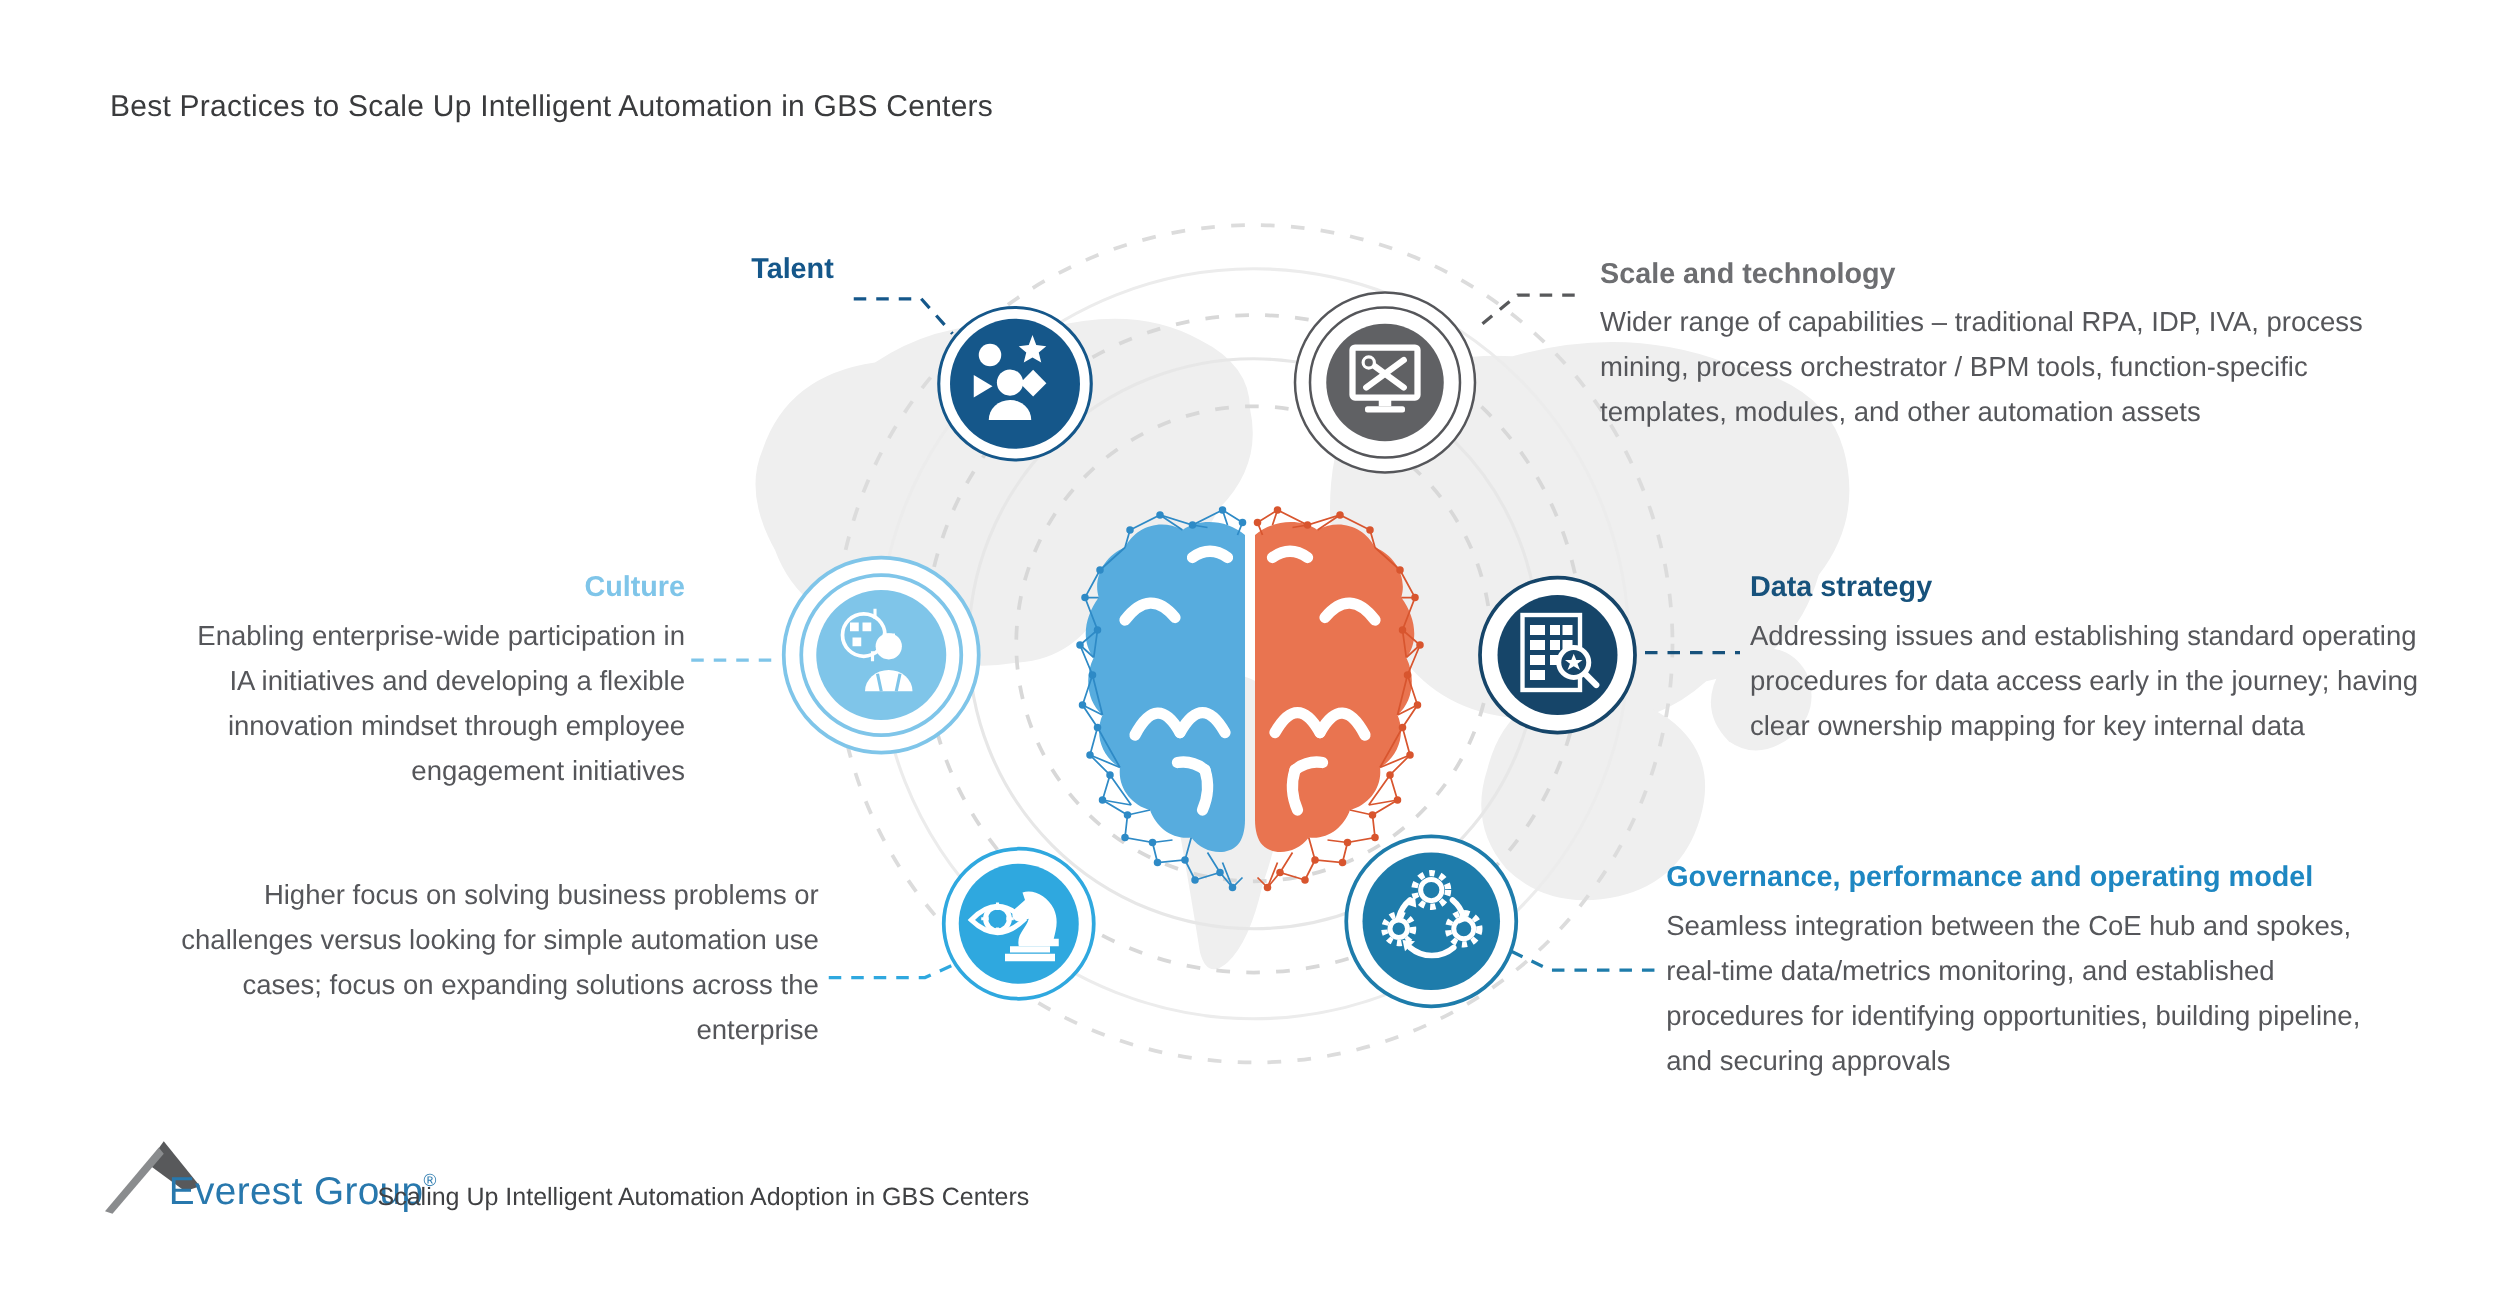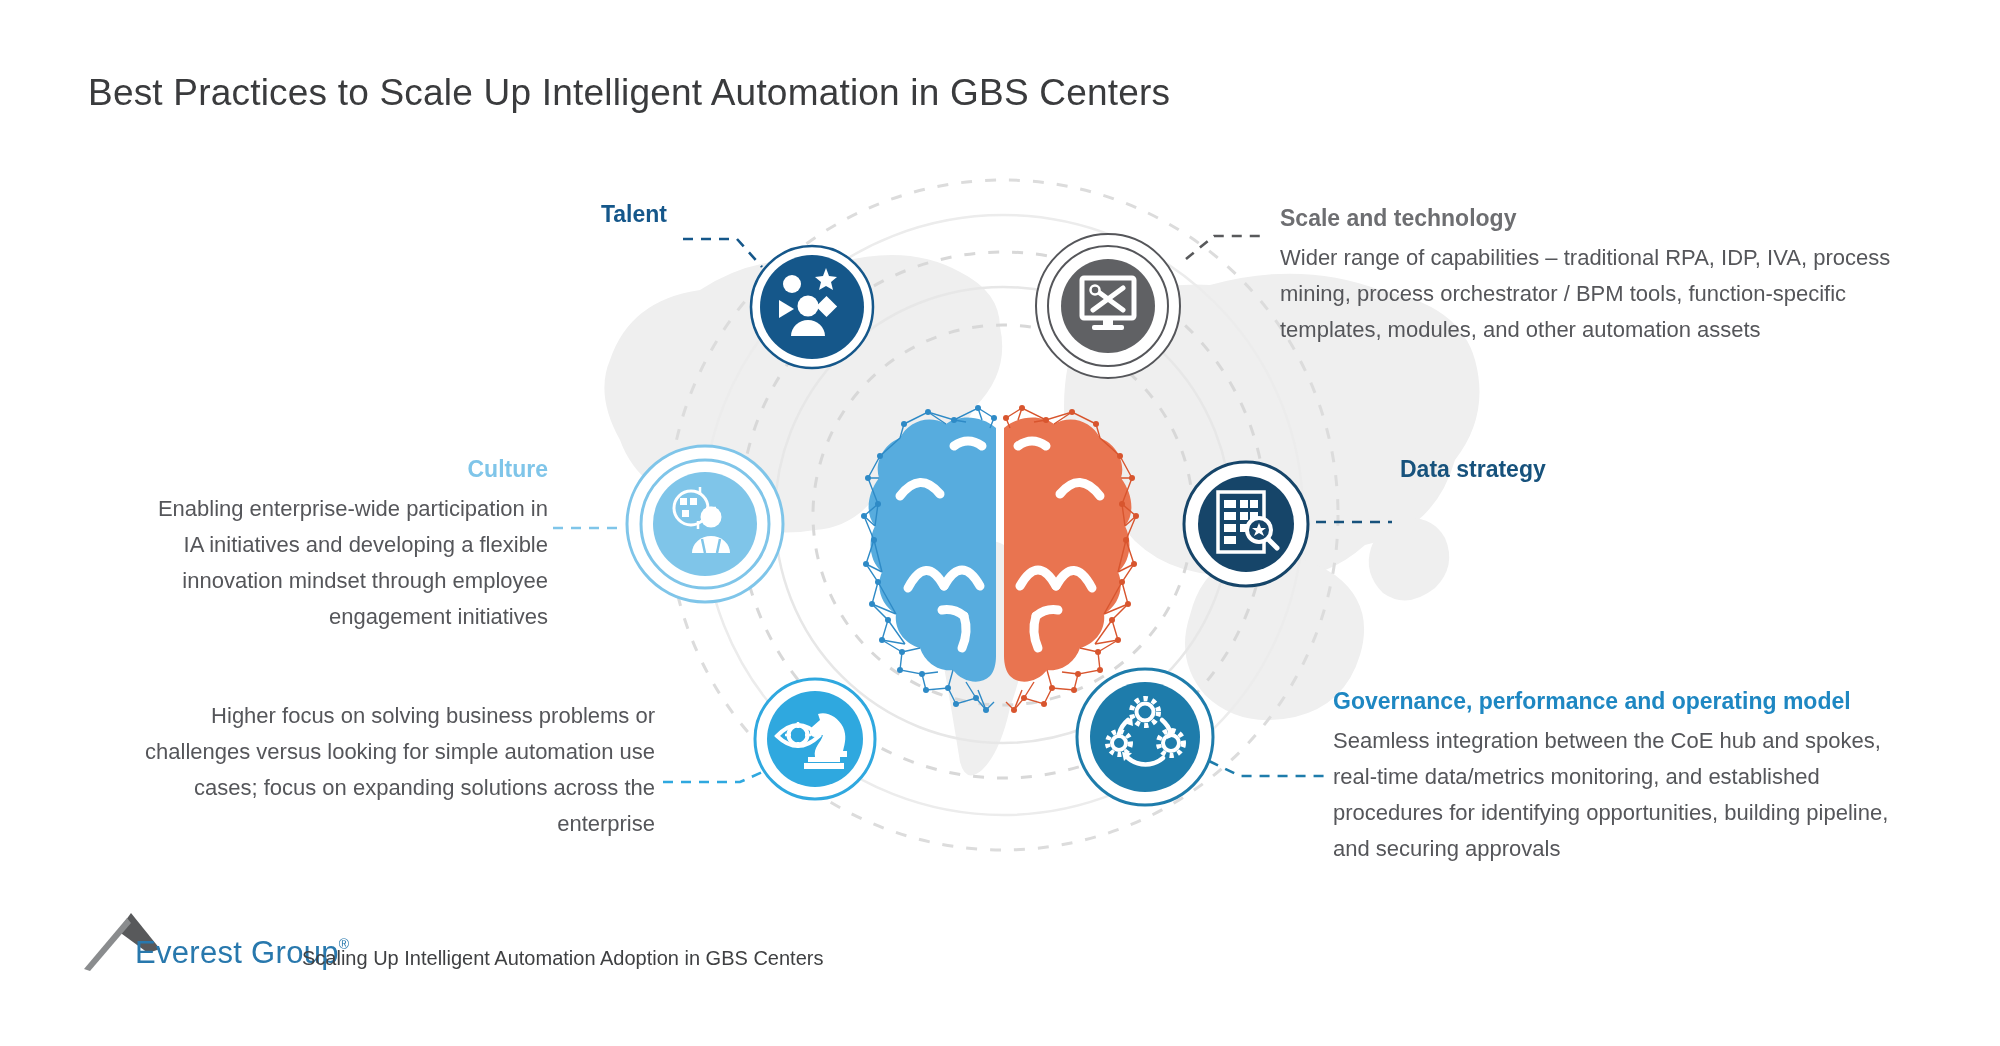--- a/index.html
+++ b/index.html
@@ -1,21 +1,21 @@
 <!DOCTYPE html>
 <html><head>
 <meta charset="utf-8">
 <style>
   html,body { margin:0; padding:0; background:#ffffff; }
   .canvas {
     position:relative; width:2000px; height:1046px; background:#ffffff;
     font-family:"Liberation Sans", sans-serif; overflow:hidden;
   }
   .page-title {
-    position:absolute; left:88px; top:72px; font-size:37px; font-weight:400;
+    position:absolute; left:88px; top:72px; font-size:24px; font-weight:400;
     color:#3a3b3d; letter-spacing:0.2px;
   }
   .bg-svg, .brain-svg { position:absolute; }
   .bg-svg { left:0; top:0; }
   .brain-svg { left:858px; top:402px; }
   .node { position:absolute; width:190px; height:190px; }
   .node svg { overflow:visible; }
   .sec { position:absolute; color:#55565a; font-size:22px; line-height:36px; }
   .sec .h { font-weight:700; font-size:23px; line-height:28px; margin-bottom:8px; }
   .sec.right-align { text-align:right; }
@@ -250,20 +250,21 @@
     <div>Wider range of capabilities – traditional RPA, IDP, IVA, process mining, process orchestrator / BPM tools, function-specific templates, modules, and other automation assets</div>
   </div>
 
   <div class="sec sec-culture right-align">
     <div class="h h-culture">Culture</div>
     <div>Enabling enterprise-wide participation in IA initiatives and developing a flexible innovation mindset through employee engagement initiatives</div>
   </div>
 
   <div class="sec sec-data">
     <div class="h h-data">Data strategy</div>
+    <div>Addressing issues and establishing standard operating procedures for data access early in the journey; having clear ownership mapping for key internal data</div>
   </div>
 
   <div class="sec sec-vision right-align">
     <div>Higher focus on solving business problems or challenges versus looking for simple automation use cases; focus on expanding solutions across the enterprise</div>
   </div>
 
   <div class="sec sec-governance">
     <div class="h h-governance">Governance, performance and operating model</div>
     <div>Seamless integration between the CoE hub and spokes, real-time data/metrics monitoring, and established procedures for identifying opportunities, building pipeline, and securing approvals</div>
   </div>

